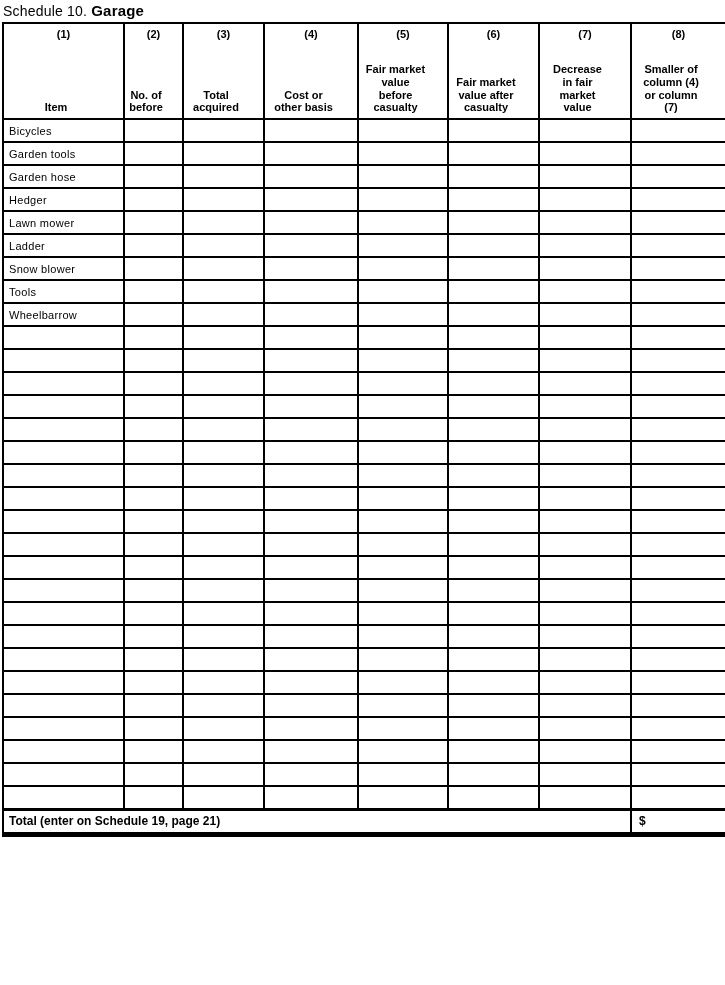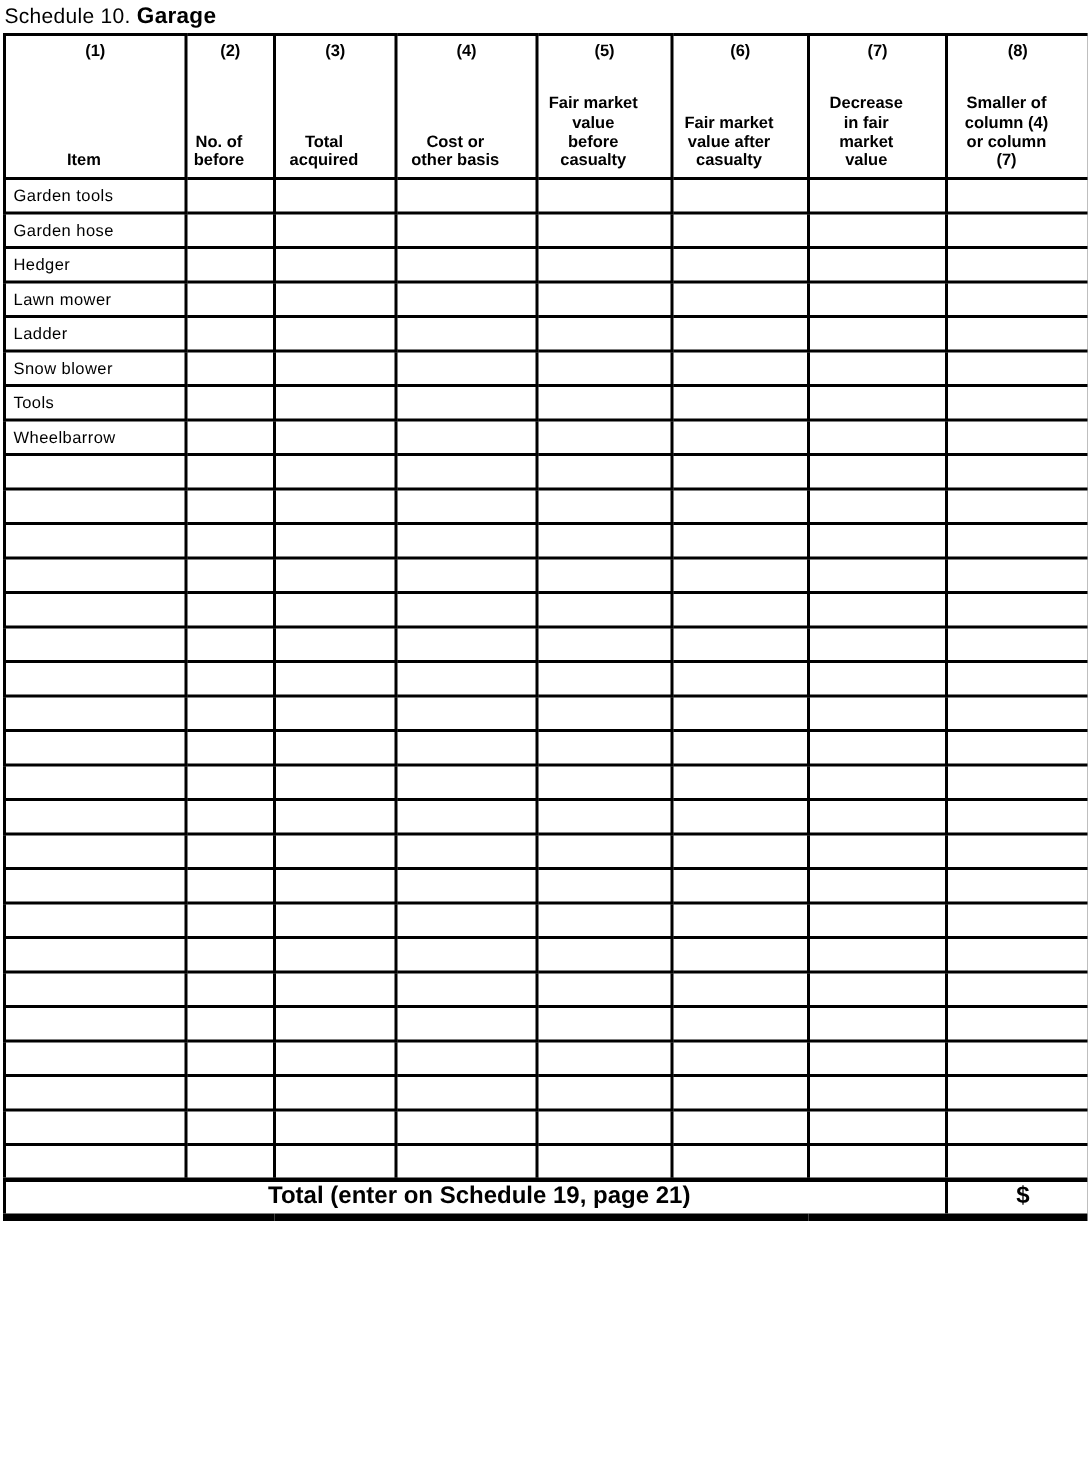--- a/index.html
+++ b/index.html
@@ -58,25 +58,24 @@
     font-weight: normal;
     padding: 0 0 0 5px;
     text-align: left;
     vertical-align: middle;
     letter-spacing: 0.3px;
   }
   tfoot td {
     height: 25px;
     border-top: 3px solid #000;
     border-bottom: 5px solid #000;
-    font-size: 16px;
+    font-size: 12px;
     font-weight: bold;
     vertical-align: middle;
     padding-left: 5px;
-    text-align: center;
   }
   tfoot td.total-amount-cell { padding-left: 7px; }
 </style>
 </head>
 <body>
 
 <div class="page">
 
   <div class="title">
     <span>Schedule 10.</span>
@@ -139,20 +138,30 @@
             <div class="col-num">(8)</div>
             <div class="col-label">Smaller of
 column (4)
 or column
 (7)</div>
           </th>
         </tr>
     </thead>
     <tbody id="body-rows">
         <tr>
+          <td>Bicycles</td>
+          <td></td>
+          <td></td>
+          <td></td>
+          <td></td>
+          <td></td>
+          <td></td>
+          <td></td>
+        </tr>
+        <tr>
           <td>Garden tools</td>
           <td></td>
           <td></td>
           <td></td>
           <td></td>
           <td></td>
           <td></td>
           <td></td>
         </tr>
         <tr>

